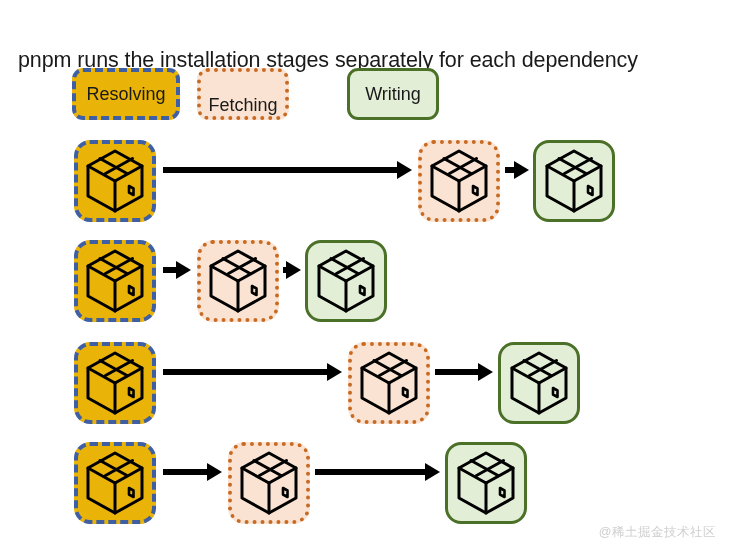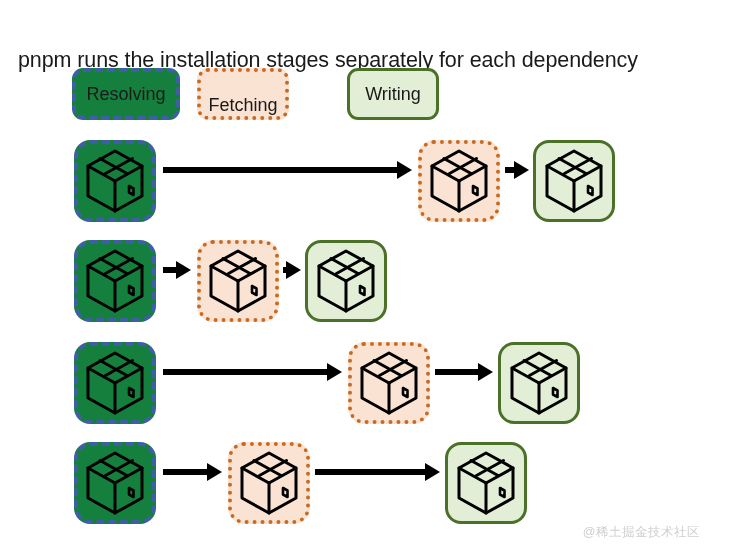--- a/index.html
+++ b/index.html
@@ -38,21 +38,21 @@
     align-items: center;
     justify-content: center;
     border-radius: 11px;
     font-size: 18px;
     color: #1a1a1a;
   }
   .legend-label { pointer-events: none; }
 
   
   .chip-resolving {
-    background: #15803d;
+    background: #eab308;
     border: 4px dashed #3f5fa4;
   }
   .chip-fetching {
     background: #fae3d2;
     border: 4px dotted #c96a22;
     align-items: flex-end;
   }
   .chip-writing {
     background: #e2efd6;
     border: 3px solid #4b7028;
@@ -74,21 +74,21 @@
   .arrow {
     position: absolute;
     height: 22px;
     display: block;
   }
   .arrow svg { display: block; overflow: visible; }
 
   
   #watermark {
     position: absolute;
-    right: 32px;
+    right: 16px;
     bottom: 16px;
     font-size: 12.5px;
     color: #cfcfcf;
     letter-spacing: 0.5px;
     white-space: nowrap;
   }
 </style>
 </head>
 <body>
 

